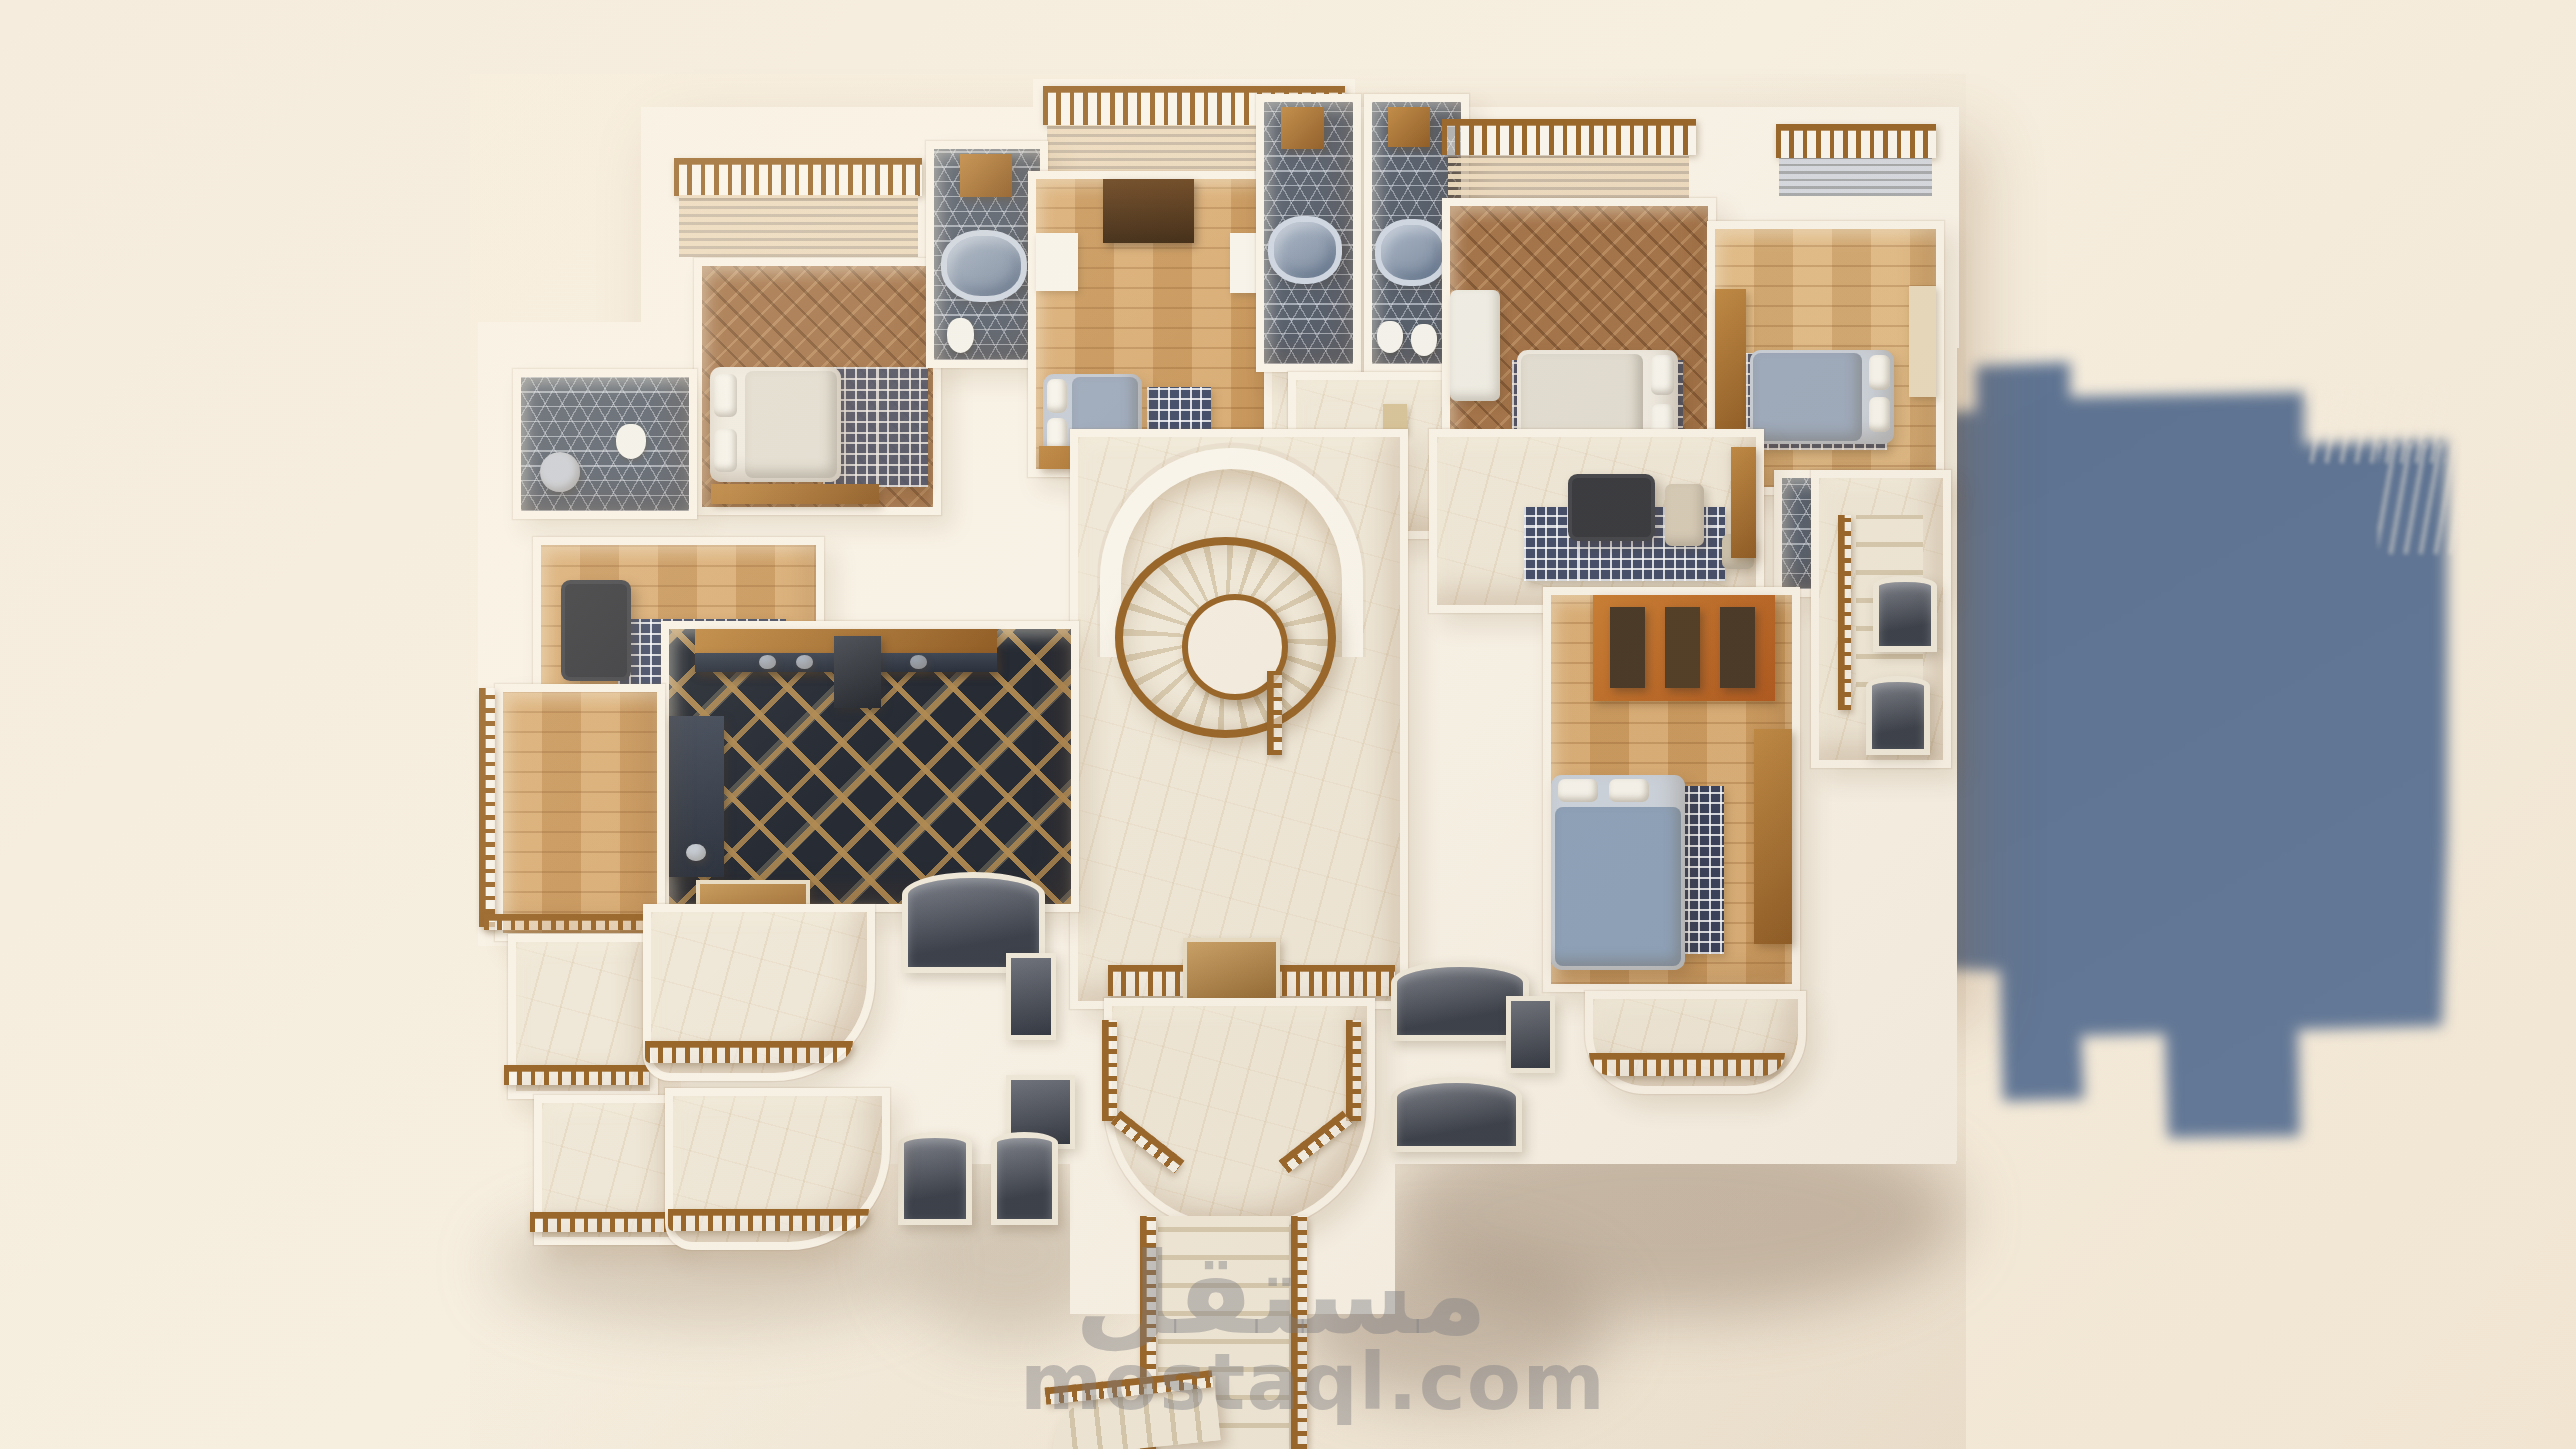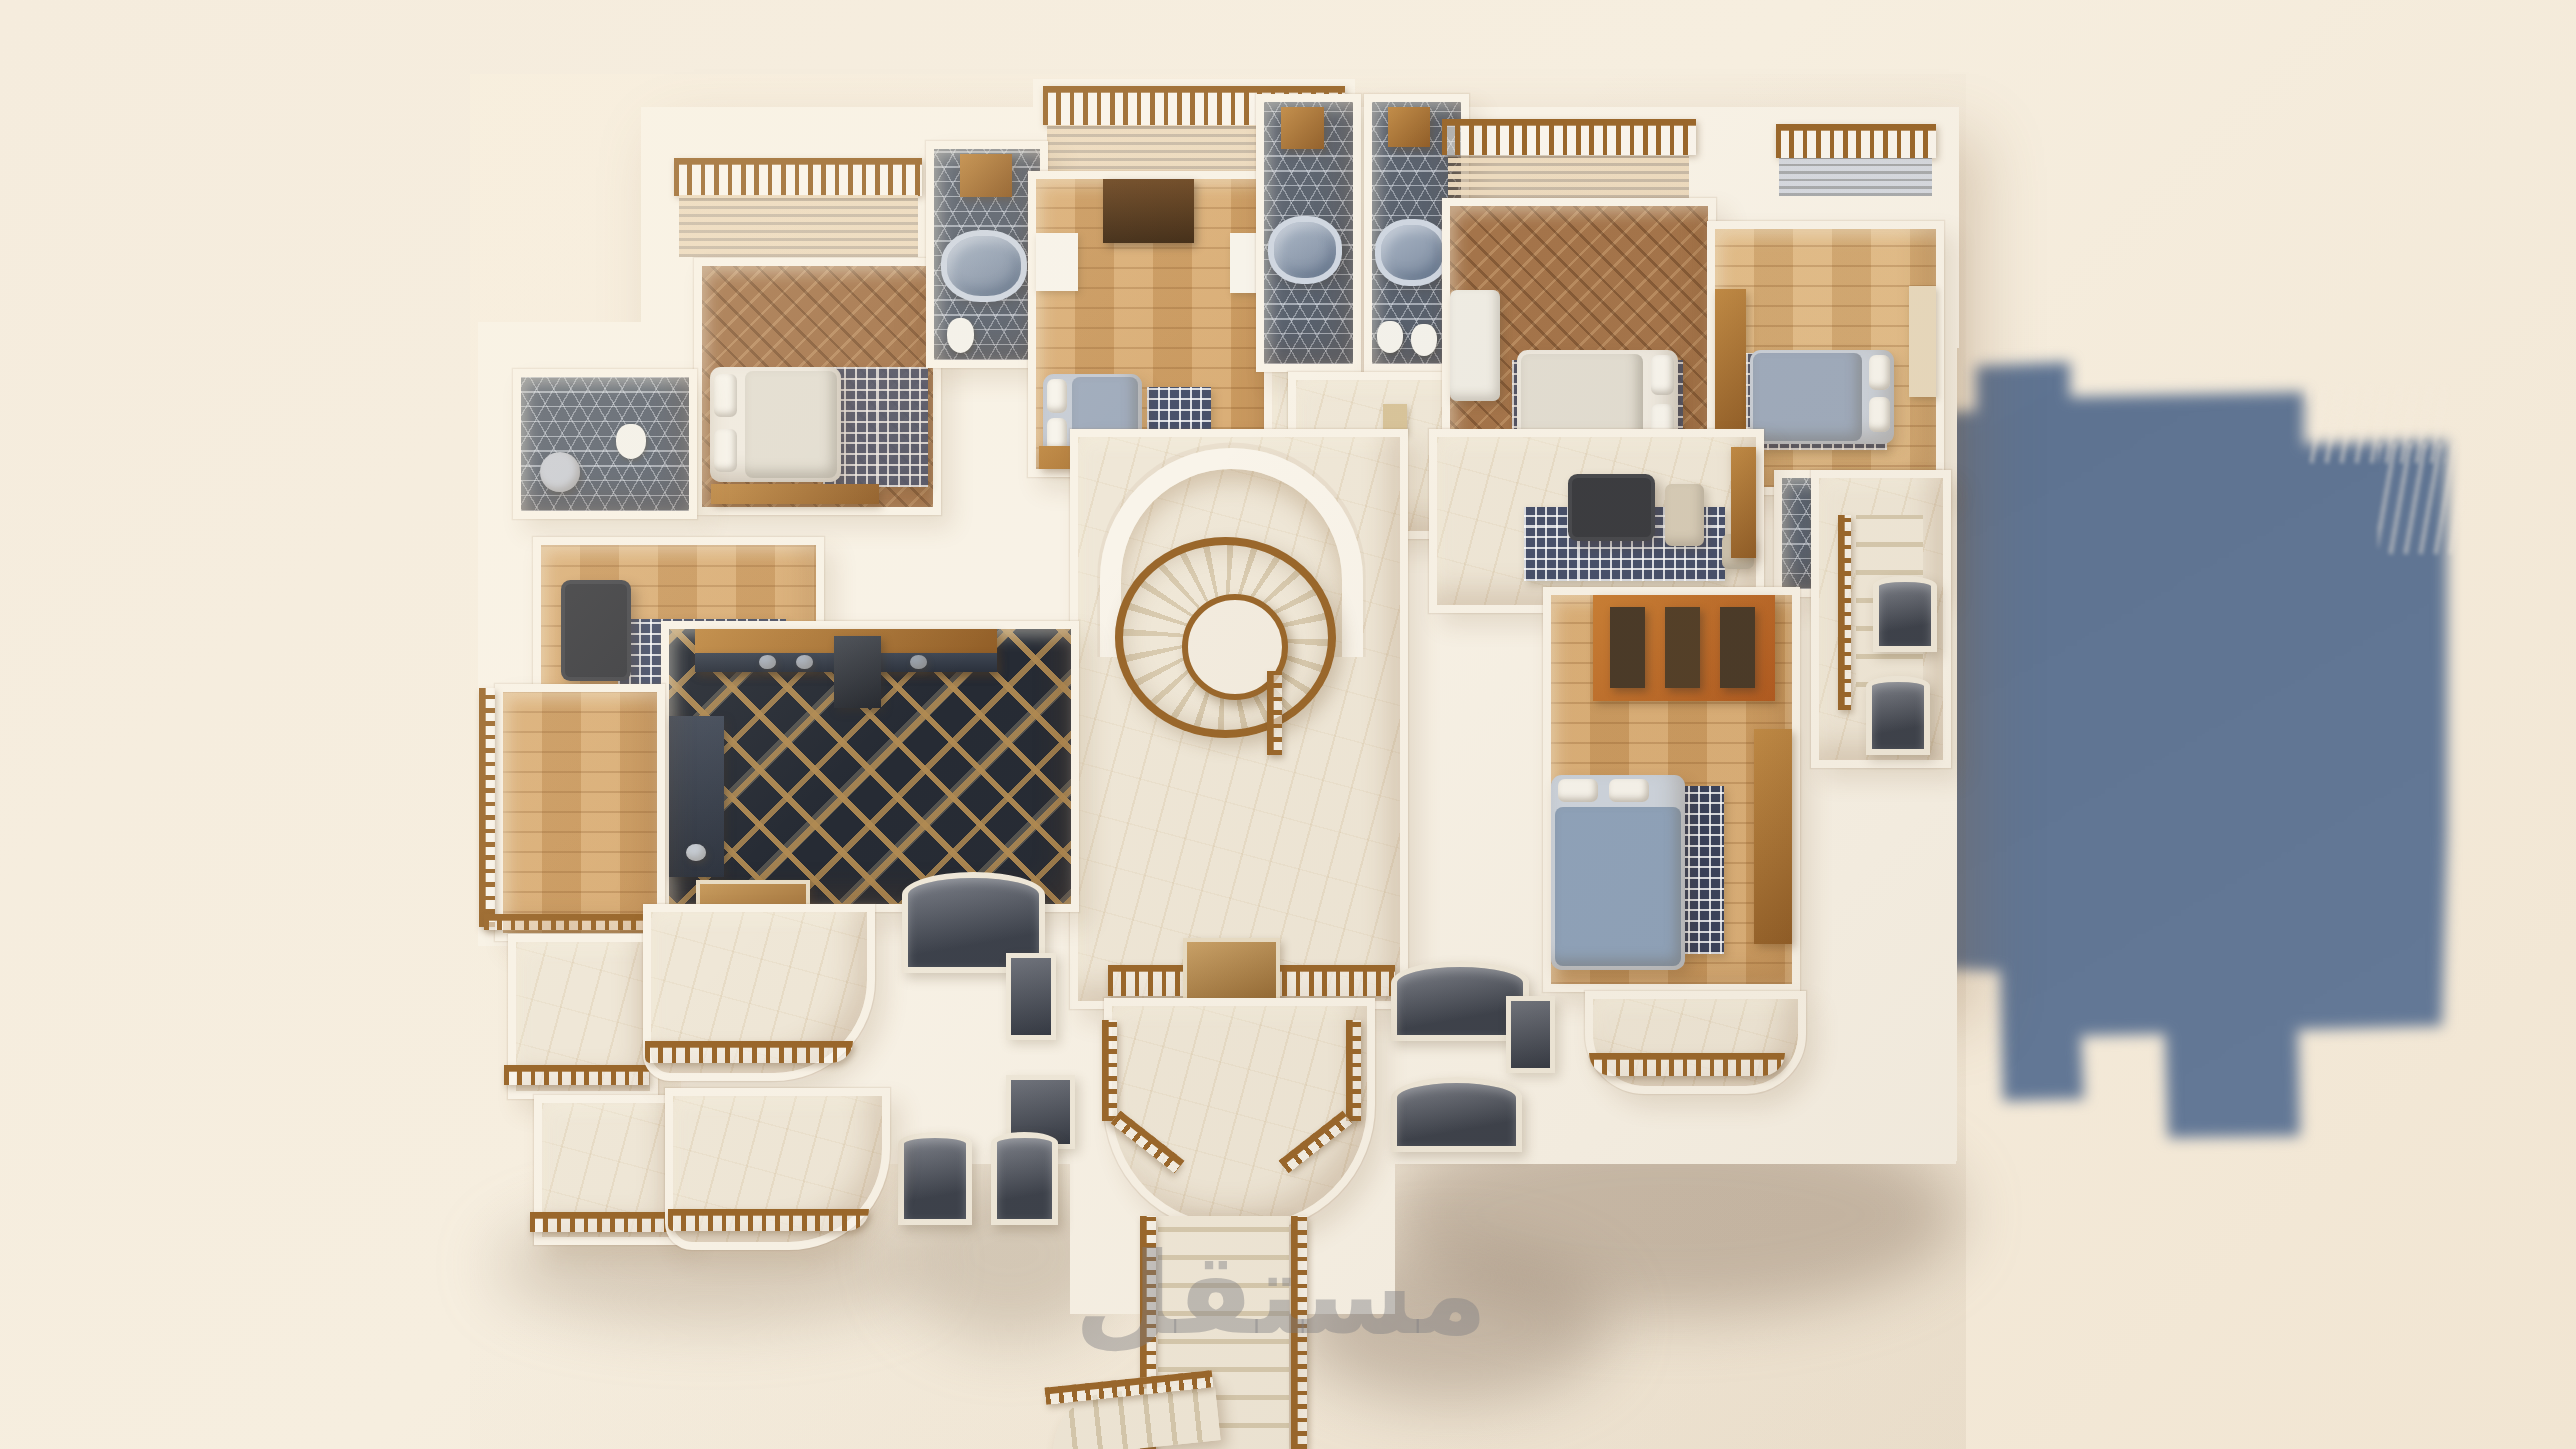--- a/index.html
+++ b/index.html
@@ -301,15 +301,16 @@
   <div class="rail-h" style="left:1275px;top:1134px;width:81px;height:16px;transform:rotate(-38deg);"></div>
   <div class="steps-v" style="left:1158px;top:1216px;width:131px;height:235px;box-shadow:6.7px 8px 16px rgba(120,90,55,.3);"></div>
   <div class="rail-v" style="left:1140px;top:1216px;width:16px;height:233px;"></div>
   <div class="rail-v" style="left:1291px;top:1216px;width:16px;height:233px;"></div>
   <div class="steps-h" style="left:1050px;top:1390px;width:168px;height:59px;border-radius:60px 0 0 0;transform:rotate(-6deg);box-shadow:5.4px 6.7px 13.4px rgba(120,90,55,.3);"></div>
   <div class="rail-h" style="left:1045px;top:1379px;width:168px;height:17.4px;transform:rotate(-6deg);"></div>
 
   <div id="sun-overlay" style="left:470px;top:74px;width:1496px;height:1375px;"></div>
 
   <div class="wm" dir="rtl" style="left:1073px;top:1228px;width:416px;font-size:113px;">مستقل</div>
+  <div class="wm" style="left:1020px;top:1336px;width:523px;font-size:79px;">mostaql.com</div>
 
 </div>
 
 
 </body></html>

